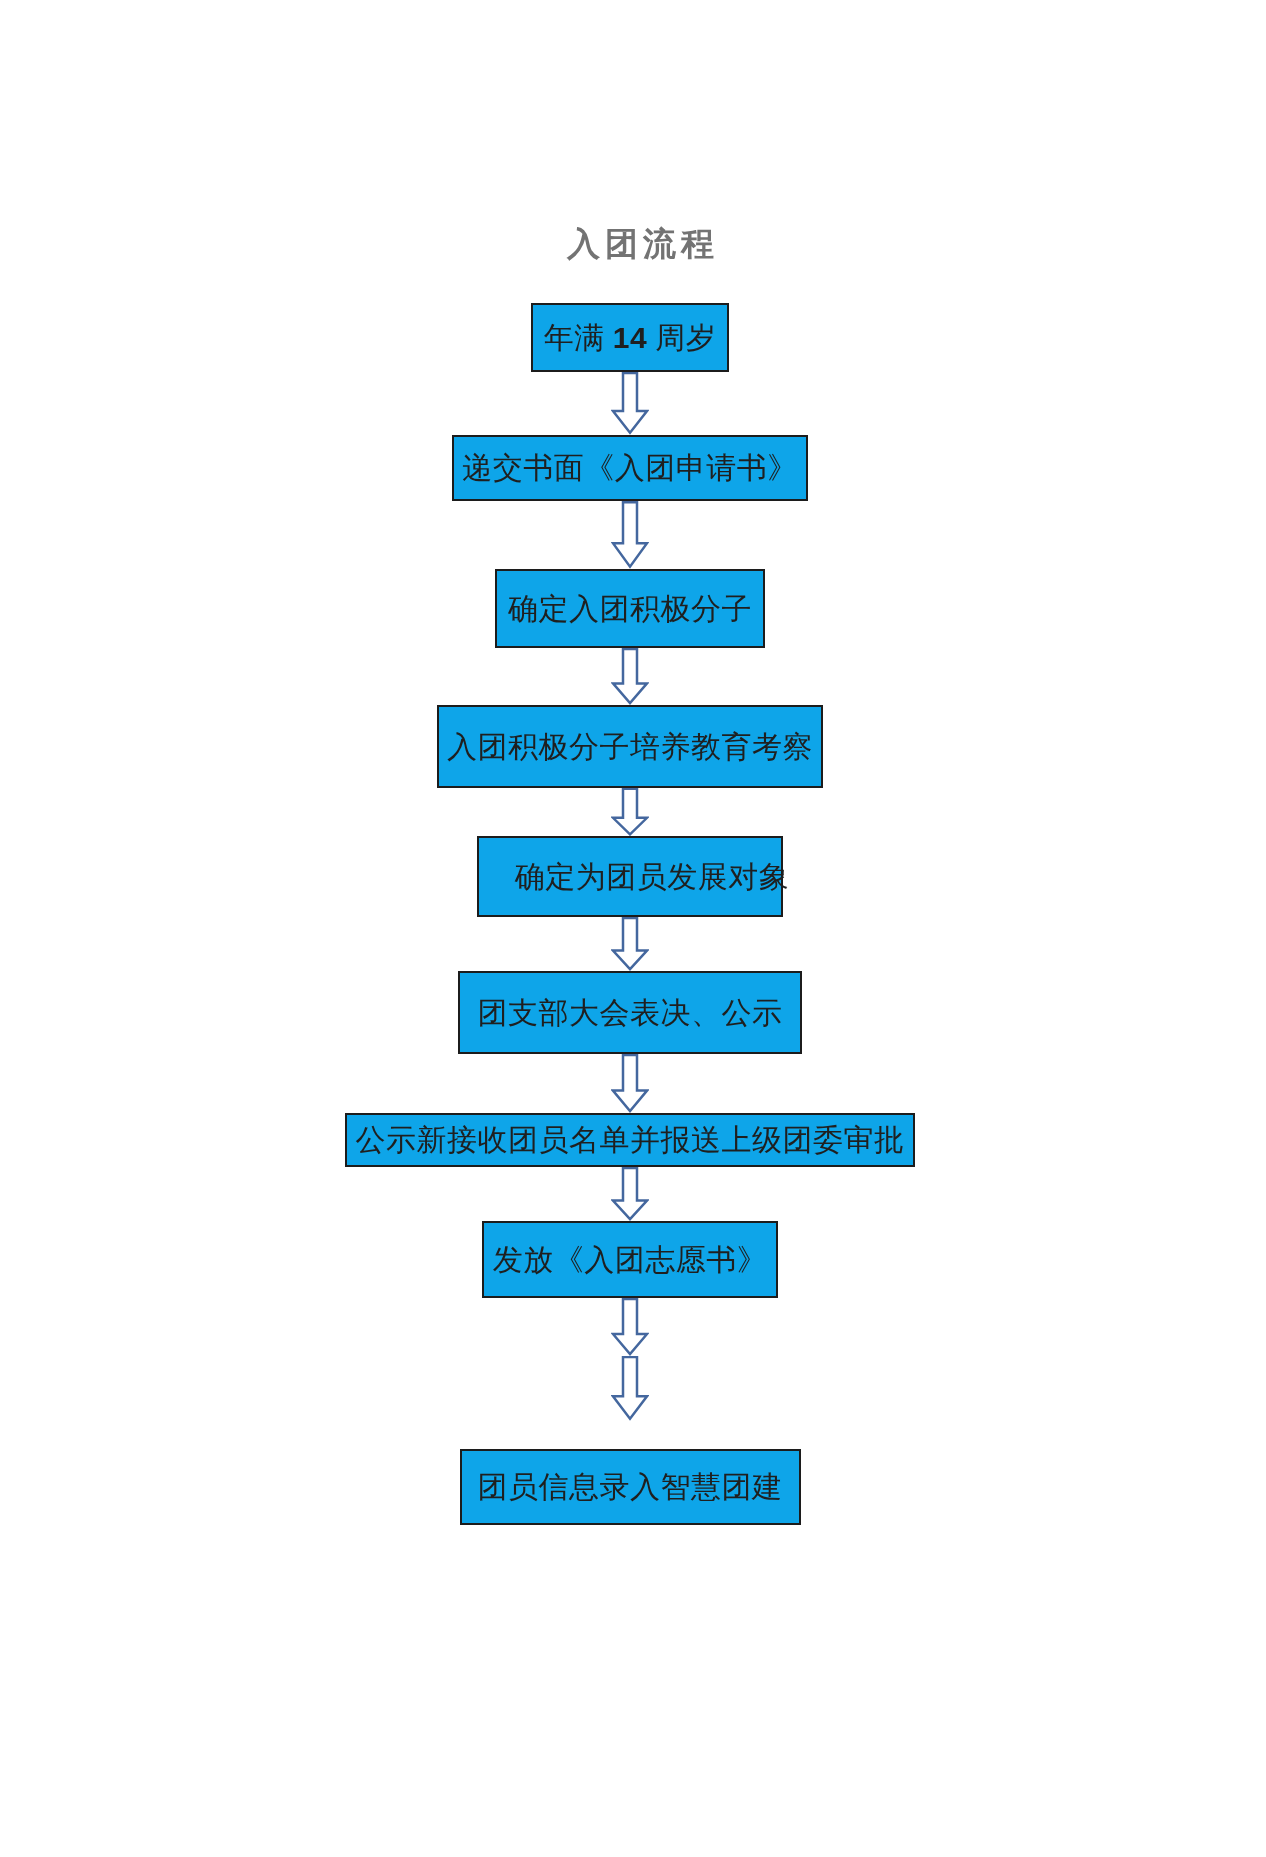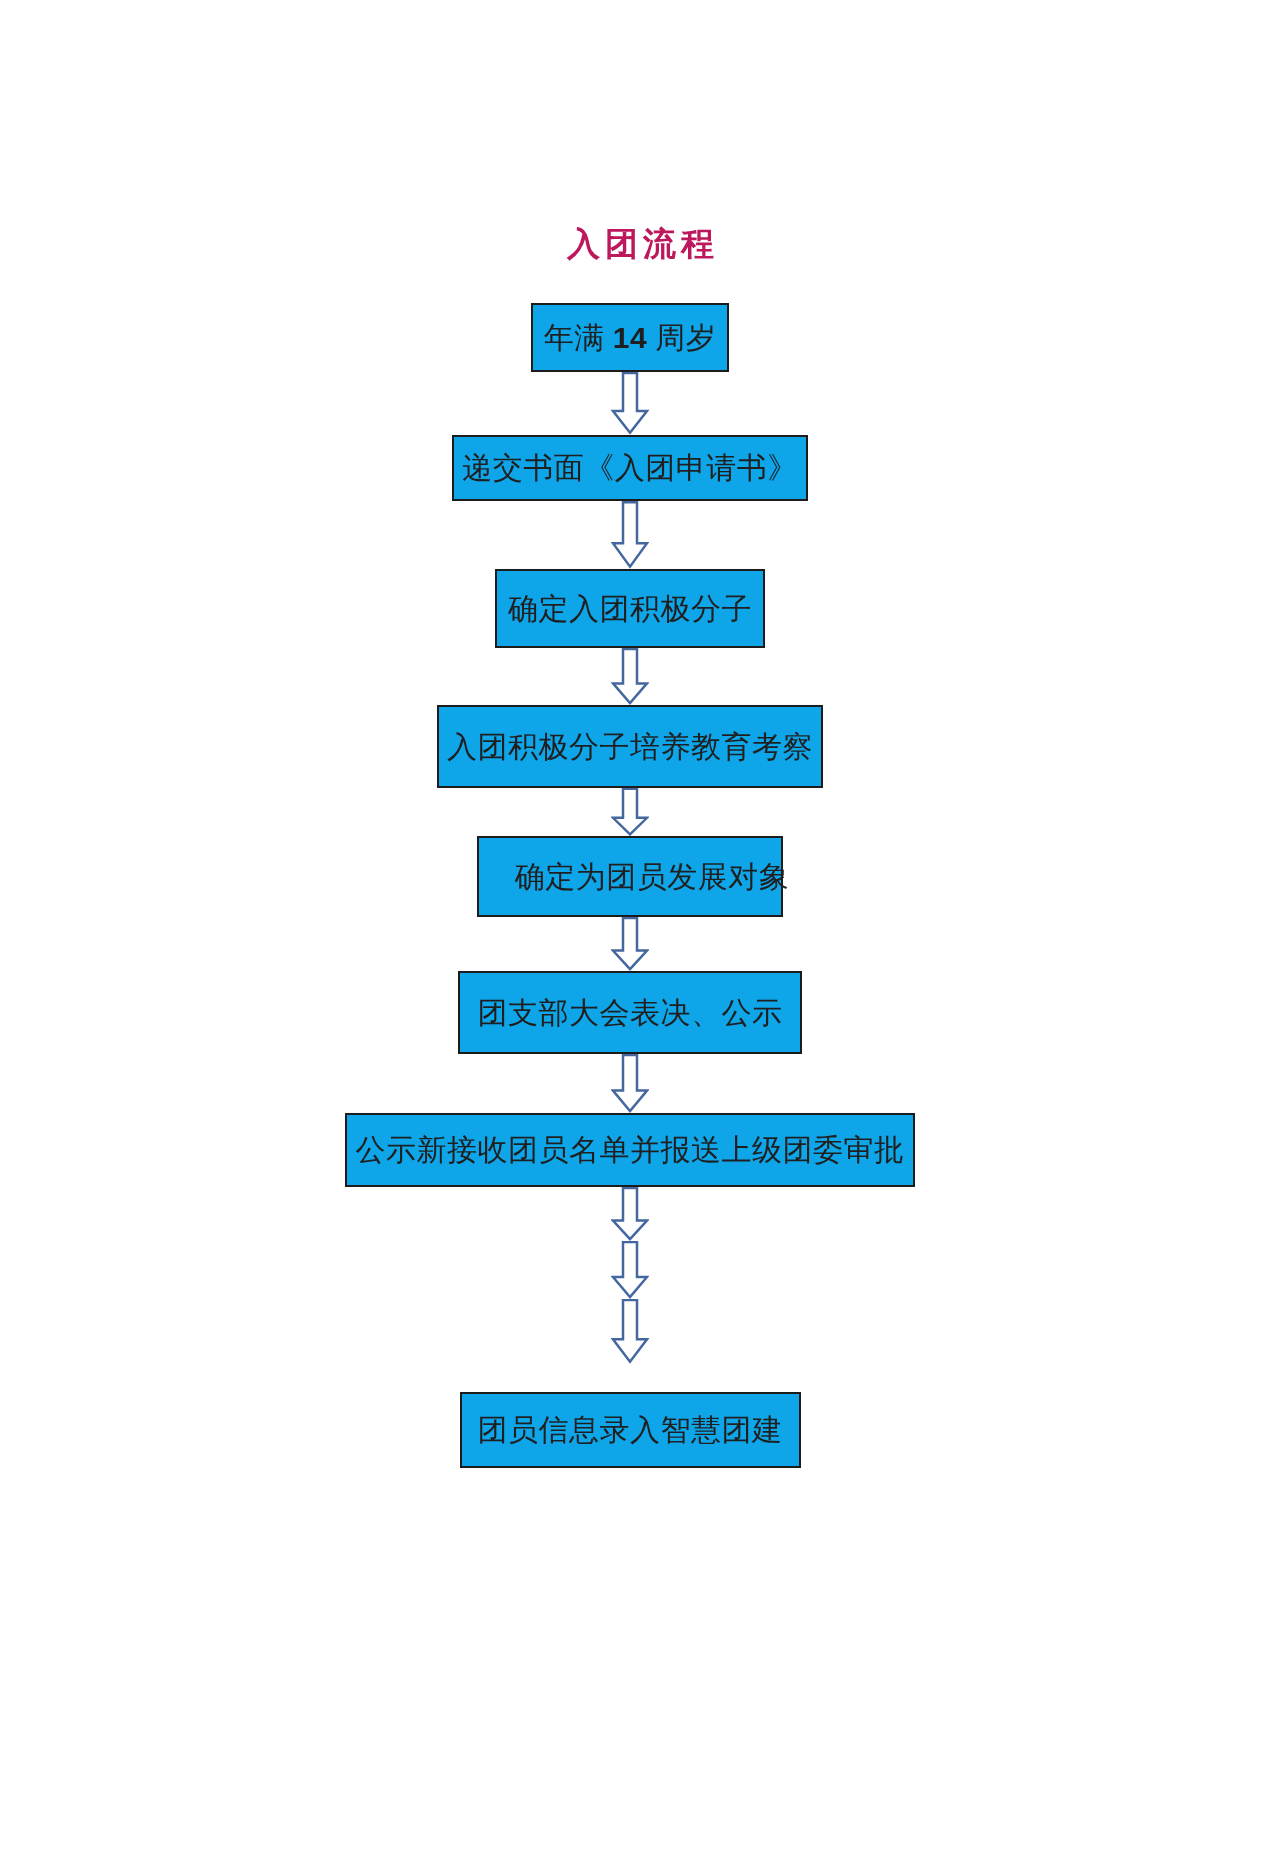--- a/index.html
+++ b/index.html
@@ -23,21 +23,21 @@
     position:absolute;
     top:222px;
     left:20px;
     width:1246px;
     margin:0;
     text-align:center;
     font-family:Liberation Sans, sans-serif;
     font-weight:bold;
     font-size:33px;
     letter-spacing:5px;
-    color:#be185d;
+    color:#737373;
   }
   .flow{
     position:absolute;
     top:303px;
     left:0;
     width:1260px;
     display:flex;
     flex-direction:column;
     align-items:center;
   }
@@ -57,21 +57,21 @@
     font-family:"Liberation Sans", sans-serif;
     font-weight:bold;
   }
   
   .b1{width:198px;height:69px;}
   .b2{width:356px;height:66px;}
   .b3{width:270px;height:79px;}
   .b4{width:386px;height:83px;}
   .b5{width:306px;height:81px;padding-left:44px;}
   .b6{width:344px;height:83px;}
-  .b7{width:570px;height:74px;}
+  .b7{width:570px;height:54px;}
   .b8{width:296px;height:77px;}
   .b9{width:495px;height:82px;}
   .b10{width:341px;height:76px;margin-top:28px;}
   
   .arrow{width:38px;display:block;}
   .arrow path{
     fill:#fff;
     stroke:var(--arrow);
     stroke-width:2.5;
     stroke-linejoin:miter;
@@ -144,20 +144,23 @@
     </svg>
 
     <div class="box b7">
       <span>公示新接收团员名单并报送上级团委审批</span>
     </div>
 
     <svg class="arrow g7" viewBox="0 0 38 58" preserveAspectRatio="none" xmlns="http://www.w3.org/2000/svg">
       <path vector-effect="non-scaling-stroke" d="M12 1 L12 36 L2 36 L19 56 L36 36 L26 36 L26 1 Z"></path>
     </svg>
 
+    <div class="box b8">
+      <span>发放《入团志愿书》</span>
+    </div>
 
     <svg class="arrow g8" viewBox="0 0 38 58" preserveAspectRatio="none" xmlns="http://www.w3.org/2000/svg">
       <path vector-effect="non-scaling-stroke" d="M12 1 L12 36 L2 36 L19 56 L36 36 L26 36 L26 1 Z"></path>
     </svg>
 
 
     <svg class="arrow g9" viewBox="0 0 38 58" preserveAspectRatio="none" xmlns="http://www.w3.org/2000/svg">
       <path vector-effect="non-scaling-stroke" d="M12 1 L12 36 L2 36 L19 56 L36 36 L26 36 L26 1 Z"></path>
     </svg>
 

